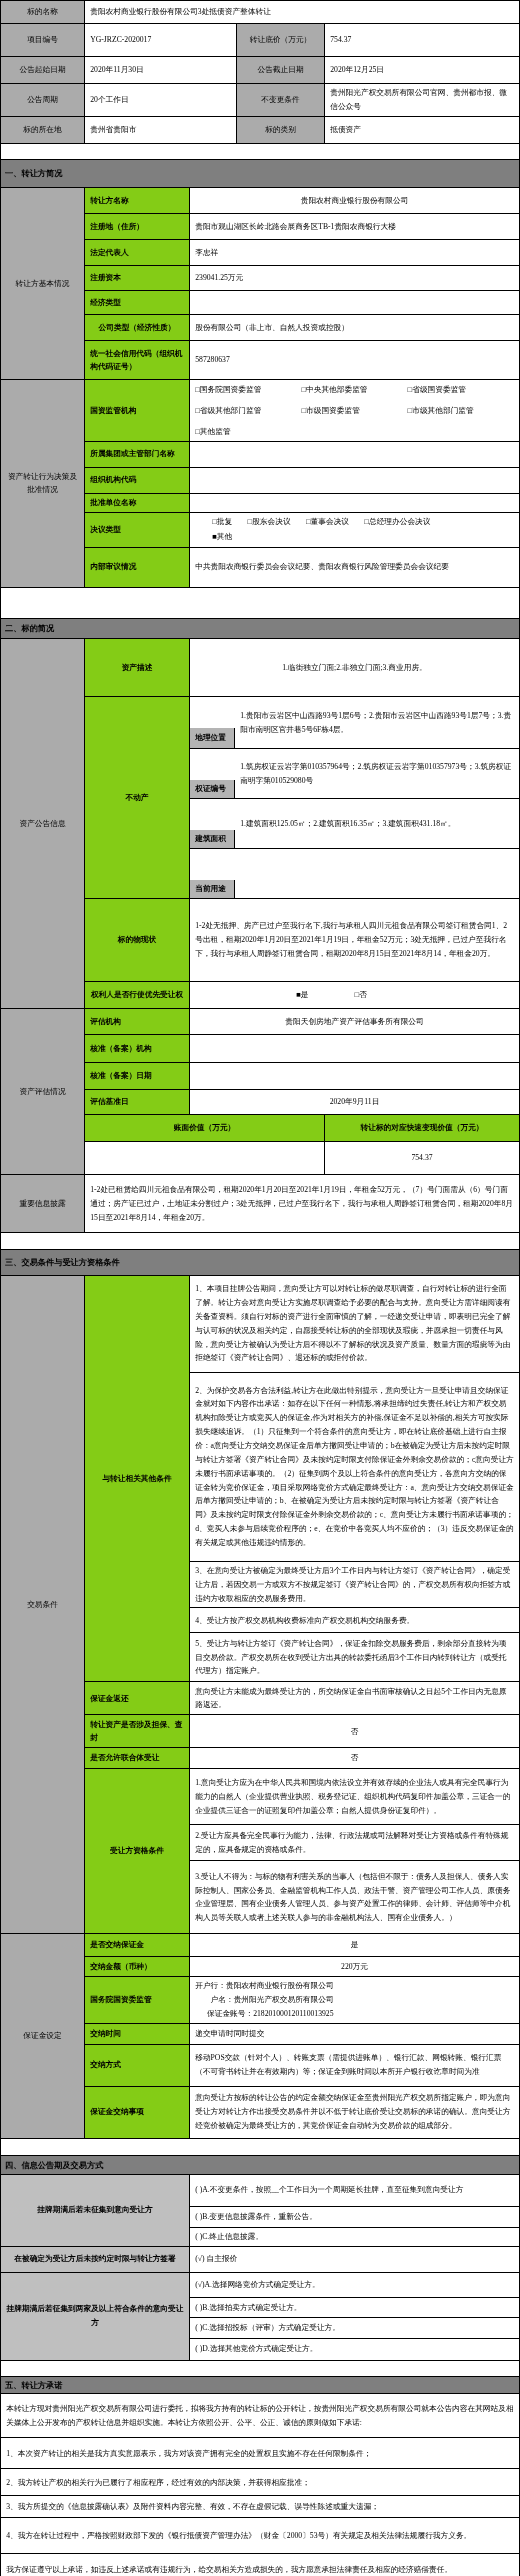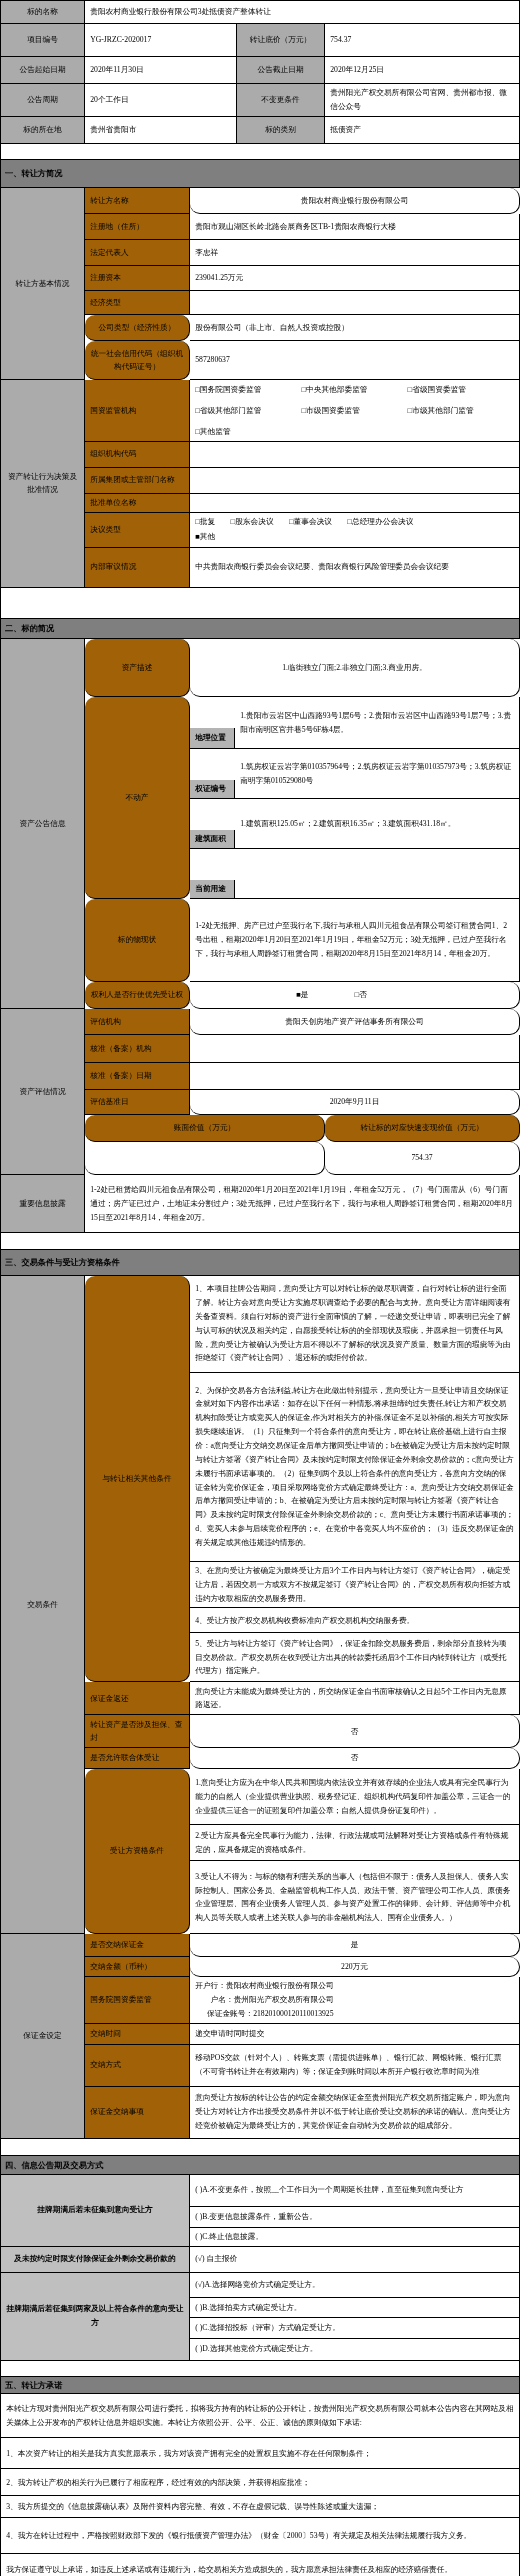--- a/index.html
+++ b/index.html
@@ -4,39 +4,39 @@
 <style>
   html,body{margin:0;padding:0;background:#fff;color:#000;
     font-family:"Liberation Serif","DejaVu Serif",serif;font-size:7.7px;}
   .doc{width:520px;border-left:0.5px solid #000;border-top:0.5px solid #000;box-sizing:border-box;}
   .row,.grp{display:flex;align-items:stretch;}
   .stack{flex:1 1 auto;display:flex;flex-direction:column;min-width:0;}
   .stack > .row{flex:1 0 auto;}
   .c{border-right:0.5px solid #000;border-bottom:0.5px solid #000;box-sizing:border-box;
      padding:2.1px 5.2px;display:flex;align-items:center;line-height:1.8;min-width:0;}
   .lab{background:#ababab;font-weight:normal;justify-content:center;text-align:center;}
-  .lab2{background:#a16207;font-weight:normal;}
+  .lab2{background:#84cc16;font-weight:bold;}
   .lab3{background:#b4b4b4;font-weight:bold;}
   .lab4{background:#bfbfbf;font-weight:bold;justify-content:center;text-align:center;}
-  .ctr{justify-content:center;text-align:center;border-radius:10px;}
+  .ctr{justify-content:center;}
   .v{background:#fff;}
   .pre{white-space:pre-line;text-align:right;}
   .w1{flex:0 0 84px;width:84px;}
   .w2{flex:0 0 105px;width:105px;}
   .w3{flex:0 0 45px;width:45px;margin-top:31px;}
   .wA{flex:0 0 152px;}
   .wB{flex:0 0 88px;}
   .wb{flex:0 0 189px;width:189px;}
   .h1{flex:0 0 240px;}
   .fx{flex:1 1 auto;}
   .band{background:#7f7f7f;font-weight:bold;font-size:8.2px;border-right:0.5px solid #000;
         border-bottom:0.5px solid #000;display:flex;align-items:center;padding:1px 4.1px;}
   .gapr{border-right:0.5px solid #000;border-bottom:0.5px solid #000;background:#fff;}
   .optgrid{display:grid;grid-template-columns:1fr 1fr 1fr;row-gap:7.2px;width:100%;}
-  .optline{display:block;width:100%;line-height:1.9;}
+  .optline{display:block;width:100%;line-height:1.9;margin-left:17px;}
   .optline span{margin-right:13.4px;}
   .gapwide span{margin-right:62px;}
   .gapmid span{margin-right:46px;}
 </style>
 </head>
 <body>
 
 <div class="doc">
 
   <div class="row" style="min-height:23px">
@@ -114,25 +114,25 @@
             <span>□中央其他部委监管</span>
             <span>□省级国资委监管</span>
             <span>□省级其他部门监管</span>
             <span>□市级国资委监管</span>
             <span>□市级其他部门监管</span>
             <span>□其他监管</span>
           </div>
         </div>
       </div>
       <div class="row" style="min-height:26px">
+          <div class="c lab2 w2">所属集团或主管部门名称</div>
+          <div class="c v fx"></div>
+        </div>
+      <div class="row" style="min-height:26px">
           <div class="c lab2 w2">组织机构代码</div>
-          <div class="c v fx"></div>
-        </div>
-      <div class="row" style="min-height:26px">
-          <div class="c lab2 w2">所属集团或主管部门名称</div>
           <div class="c v fx"></div>
         </div>
       <div class="row" style="min-height:19.6px">
           <div class="c lab2 w2">批准单位名称</div>
           <div class="c v fx"></div>
         </div>
       <div class="row" style="min-height:24px">
         <div class="c lab2 w2">决议类型</div>
         <div class="c v fx">
           <div>
@@ -325,21 +325,21 @@
         </div>
       <div class="row" style="min-height:21px">
           <div class="c v fx">(  )B.变更信息披露条件，重新公告。</div>
         </div>
       <div class="row" style="min-height:17.5px">
           <div class="c v fx">(  )C.终止信息披露。</div>
         </div>
     </div>
   </div>
   <div class="grp">
-    <div class="c lab4 wb">及未按约定时限支付除保证金外剩余交易价款的</div>
+    <div class="c lab4 wb">在被确定为受让方后未按约定时限与转让方签署</div>
     <div class="stack">
       <div class="row" style="min-height:26px">
           <div class="c v fx">(√) 自主报价</div>
         </div>
     </div>
   </div>
   <div class="grp">
     <div class="c lab4 wb">挂牌期满后若征集到两家及以上符合条件的意向受让方</div>
     <div class="stack">
       <div class="row" style="min-height:25px">

